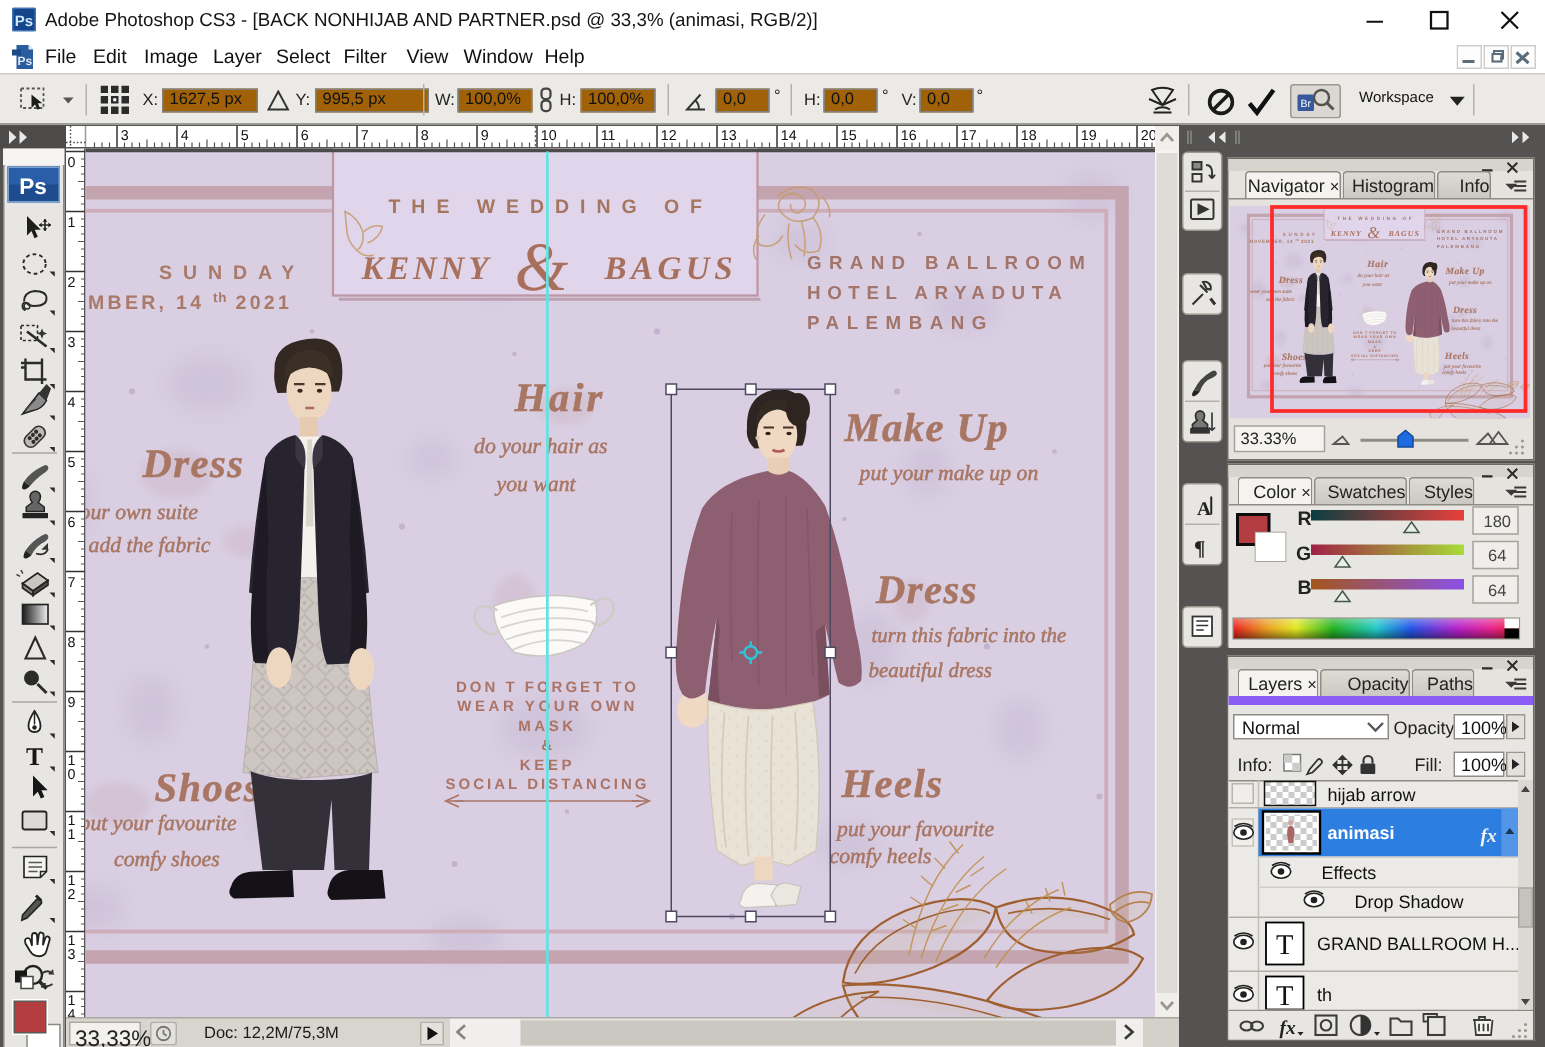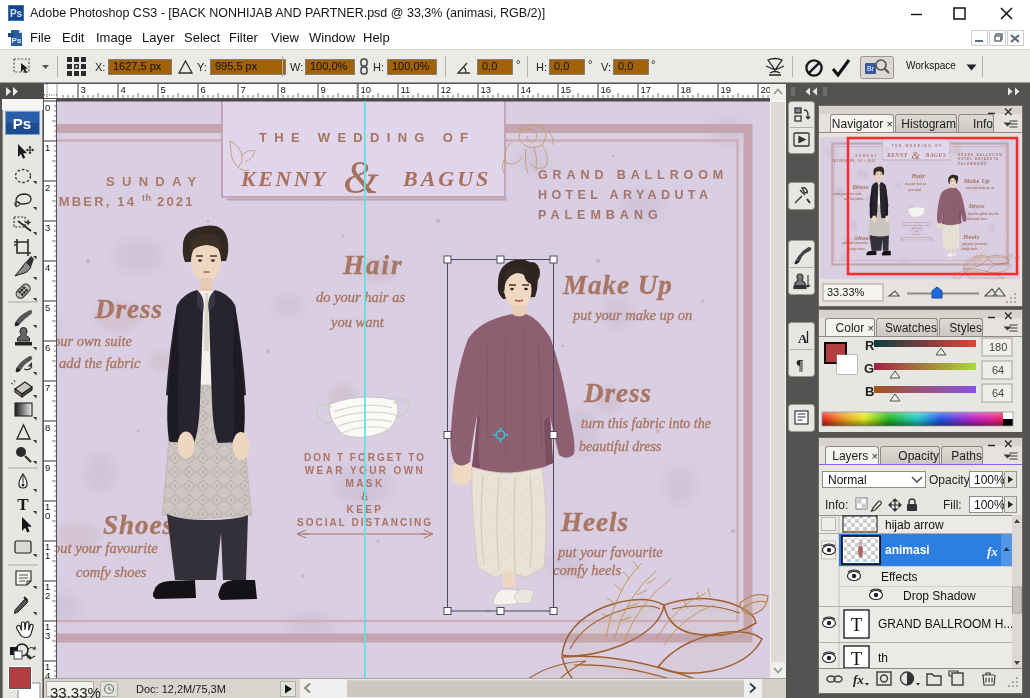--- a/index.html
+++ b/index.html
@@ -1069,21 +1069,21 @@
       </svg>
 <div class="ptabs">
 <div class="tab active" style="left:6px;width:54px">Layers <span style="font-size:11px">×</span></div>
 <div class="tab" style="left:61px;width:60px">Opacity</div>
 <div class="tab" style="left:122px;width:42px">Paths</div>
 </div>
 <svg class="abs" style="right:4px;top:14px" width="15" height="10">
         <path d="M0.5 2.5 l4 4 l4-4z" fill="#3a3a3a"></path>
         <path d="M6.5 1 h8 M6.5 4 h8 M6.5 7 h8" stroke="#3a3a3a" stroke-width="1.2"></path>
       </svg>
-<div class="abs" style="left:0;top:26px;width:203px;height:229px;background:#e8e6e2;border-top:1px solid #8b5cf6">
+<div class="abs" style="left:0;top:26px;width:203px;height:229px;background:#e8e6e2;border-top:6px solid #8b5cf6">
 
 <div class="abs" style="left:3px;top:6px;width:104px;height:17px;background:#fff;border:1px solid #8f8c85;font-size:12px;color:#111;padding:1px 0 0 5px">Normal</div>
 <svg class="abs" style="left:92px;top:11px" width="12" height="8">
           <path d="M1 1 l5 5 l5-5" fill="none" stroke="#555" stroke-width="1.6"></path>
         </svg>
 <div class="abs" style="left:110px;top:8px;font-size:12px;color:#222">Opacity:</div>
 <div class="abs" style="left:150px;top:6px;width:34px;height:17px;background:#fff;border:1px solid #8f8c85;font-size:12px;color:#111;padding:1px 0 0 4px">100%</div>
 <svg class="abs" style="left:185px;top:6px" width="13" height="17">
           <rect x="0.5" y="0.5" width="12" height="16" fill="#e3e1dc" stroke="#9a978f"></rect>
           <path d="M4 5 l5 3.5 l-5 3.5z" fill="#222"></path>

